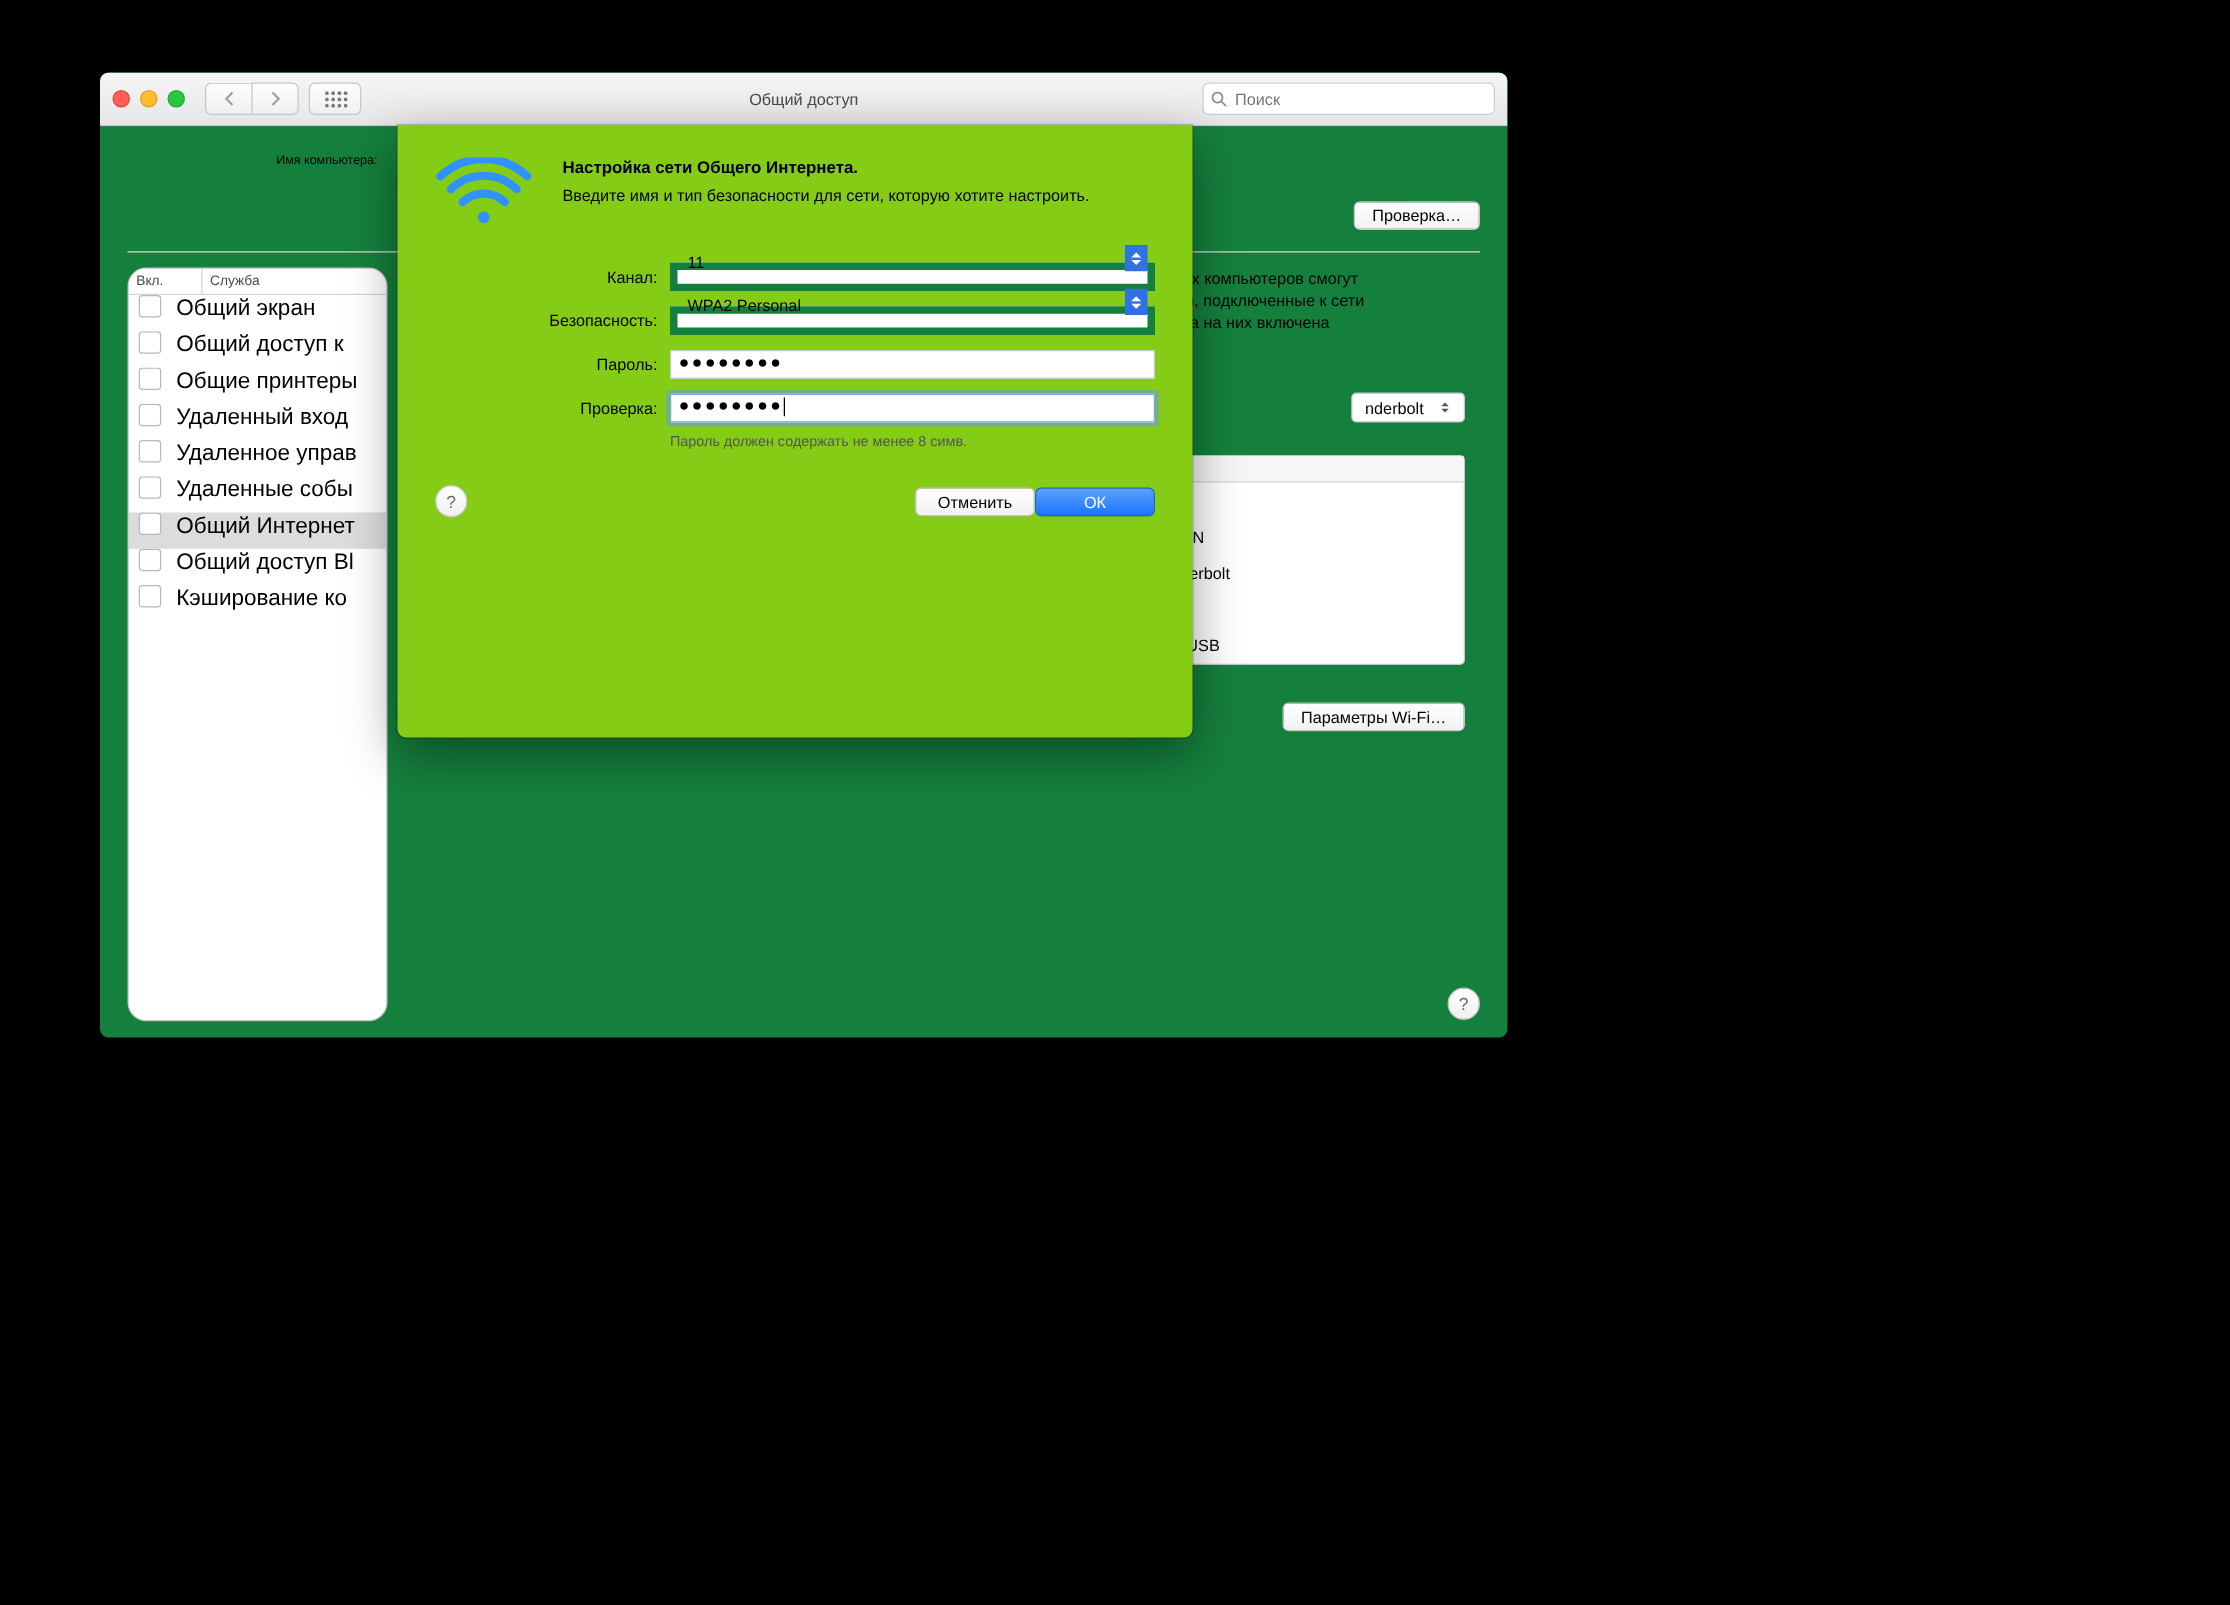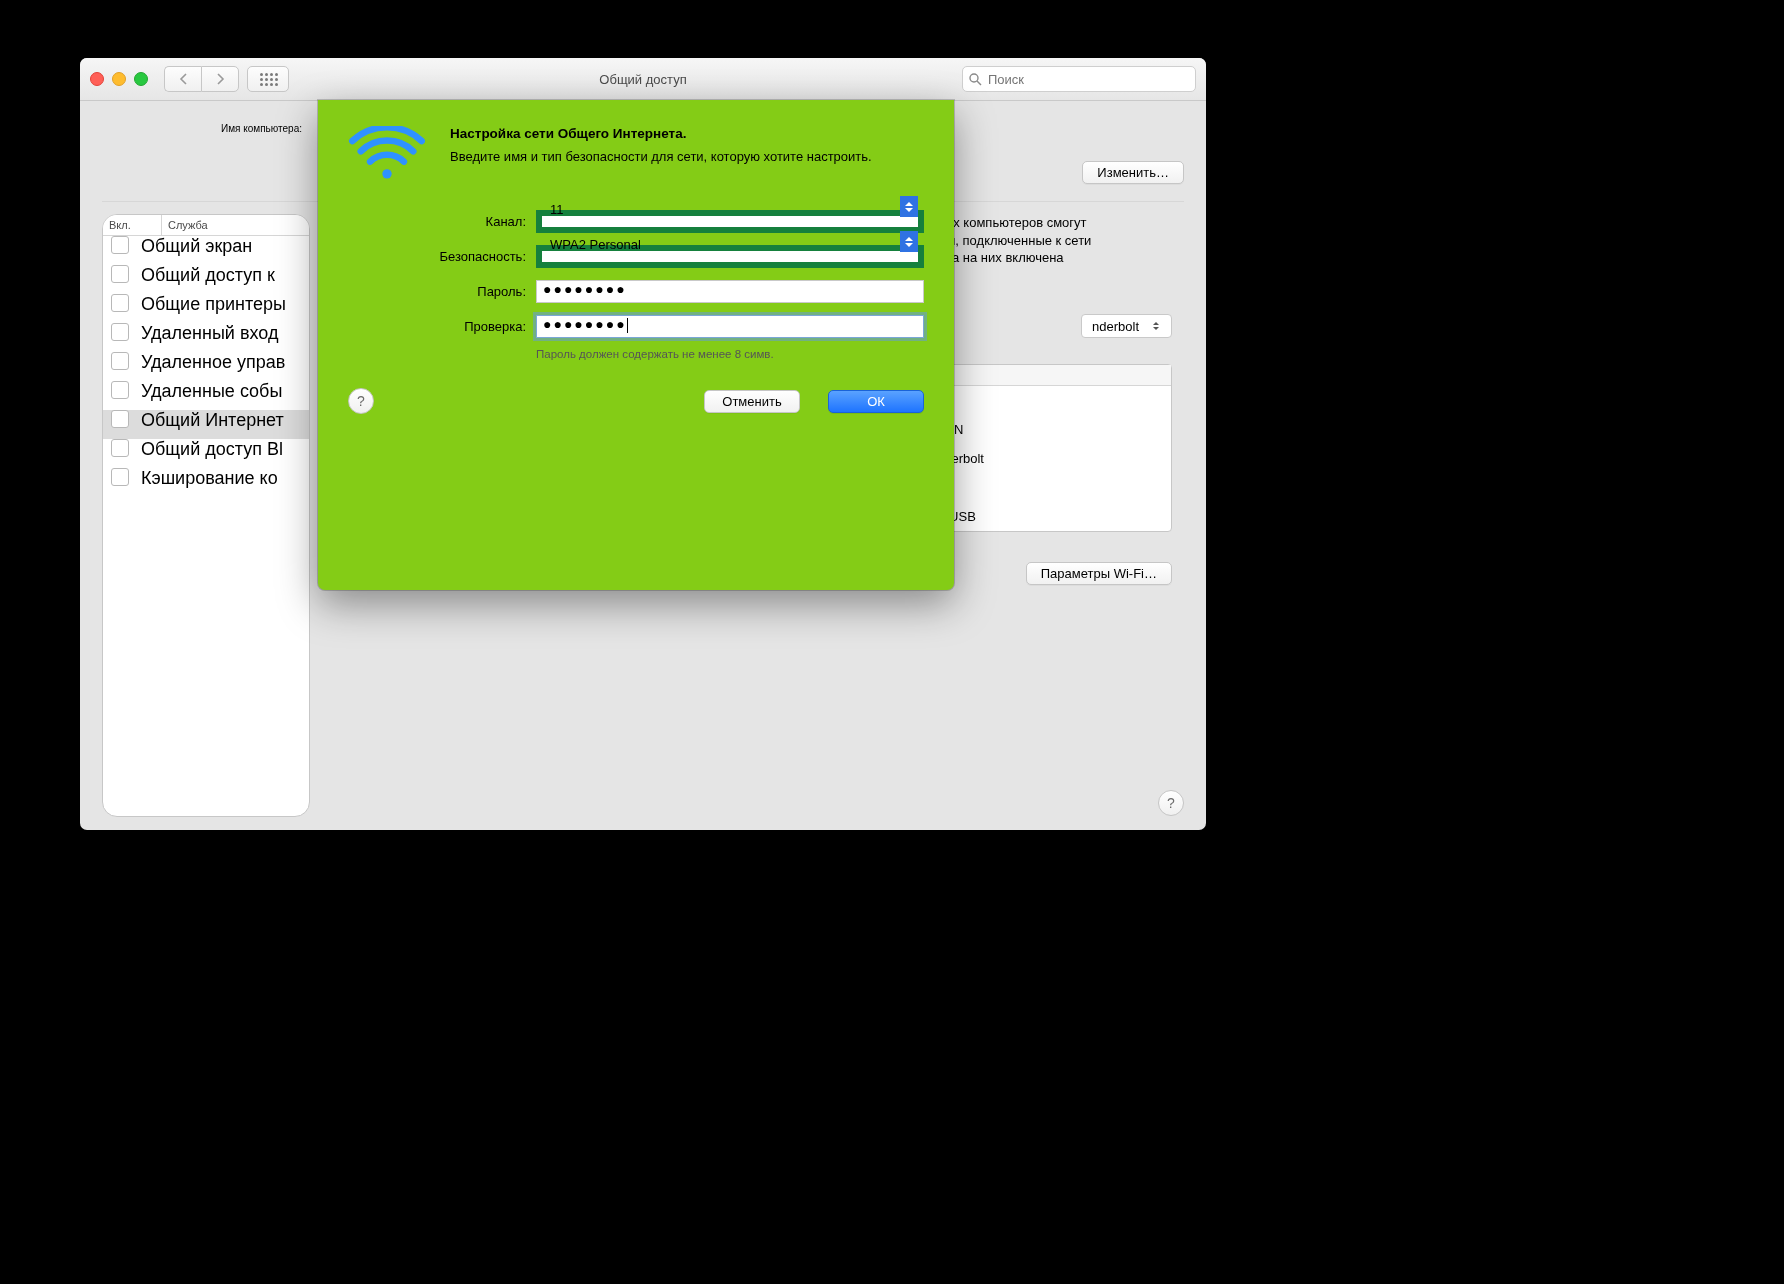--- a/index.html
+++ b/index.html
@@ -1,17 +1,17 @@
 <!DOCTYPE html>
 <html><head>
 <meta charset="utf-8">
 <style>
 html,body{margin:0;padding:0;background:#000;font-family:-apple-system,"Helvetica Neue",Arial,sans-serif;font-size:13px;color:#000;-webkit-font-smoothing:antialiased}
 .stage{width:1784px;height:1284px;position:relative}
-.window{position:absolute;left:80px;top:58px;width:1126px;height:772px;background:#e5e5e5;border-radius:7px;box-shadow:0 20px 60px rgba(0,0,0,.6),0 0 0 1px rgba(0,0,0,.25)}
+.window{position:absolute;left:80px;top:58px;width:1126px;height:772px;background:#15803d;border-radius:7px;box-shadow:0 20px 60px rgba(0,0,0,.6),0 0 0 1px rgba(0,0,0,.25)}
 .titlebar{height:42px;background:linear-gradient(#f6f6f6,#e6e6e6);border-bottom:1px solid #c9c9c9;border-radius:7px 7px 0 0;display:flex;align-items:center;padding:0 10px}
 .traffic{display:flex;gap:8px;margin-right:10px}
 .tlight{width:12px;height:12px;border-radius:50%}
 .tlight.red{background:#ff5f57;border:0.5px solid #e24238}
 .tlight.yel{background:#febc2e;border:0.5px solid #e1a028}
 .tlight.grn{background:#28c840;border:0.5px solid #24a733}
 .navseg{display:flex;margin-left:6px}
 .navbtn{width:36px;height:24px;background:linear-gradient(#fdfdfd,#f0f0f0);border:1px solid #c7c7c7;display:flex;align-items:center;justify-content:center;color:#8a8a8a;font-size:14px}
 .navbtn.l{border-radius:5px 0 0 5px;border-right:0}
 .navbtn.r{border-radius:0 5px 5px 0}
@@ -65,21 +65,21 @@
 .popup .arrows::before{border-bottom:4px solid #fff}
 .popup .arrows::after{border-top:4px solid #fff}
 .popup-thin .arrows{width:18px;height:20px;display:flex;flex-direction:column;align-items:center;justify-content:center;gap:2px}
 .popup-thin .arrows::before,.popup-thin .arrows::after{content:"";width:0;height:0;border-left:3.5px solid transparent;border-right:3.5px solid transparent}
 .popup-thin .arrows::before{border-bottom:3.5px solid #555}
 .popup-thin .arrows::after{border-top:3.5px solid #555}
 .hint{font-size:11.5px;color:#555;margin-left:188px;margin-top:-2px}
 .sheet-foot{display:flex;align-items:center;margin-top:28px}
 .sheet-foot .help{position:static;margin-right:auto}
 .btn-primary{background:linear-gradient(#5aa2ff,#1e74ff);border:1px solid #1a63d8;color:#fff;border-radius:5px;font-size:13px;padding:3px 14px;min-width:96px;box-shadow:0 1px 0 rgba(0,0,0,.08)}
-.btn-cancel{min-width:96px;margin-right:28px}
+.btn-cancel{min-width:96px;margin-right:0}
 .dots{letter-spacing:2px;font-size:14px}
 .caret{display:inline-block;width:1px;height:15px;background:#000;vertical-align:middle;margin-left:0}
 </style>
 </head>
 <body>
 
 <div class="stage">
   <div class="window">
     <div class="titlebar">
       <div class="traffic">
@@ -122,21 +122,21 @@
             <line x1="8" y1="8" x2="12" y2="12" stroke="#8a8a8a" stroke-width="1.4"></line>
           </svg>
         <input placeholder="Поиск" style="">
       </div>
     </div>
 
     <div class="body">
       <div class="toprow">
         <div class="cn-label">Имя компьютера:</div>
         <div class="edit-col">
-          <button class="btn">Изменить…</button>
+          <button class="btn">Проверка…</button>
         </div>
       </div>
       <div class="divider"></div>
       <div class="midrow">
         <div class="svc-table">
           <div class="svc-head">
             <div class="c1">Вкл.</div>
             <div class="c2">Служба</div>
           </div>
           <div id="svc-rows">

